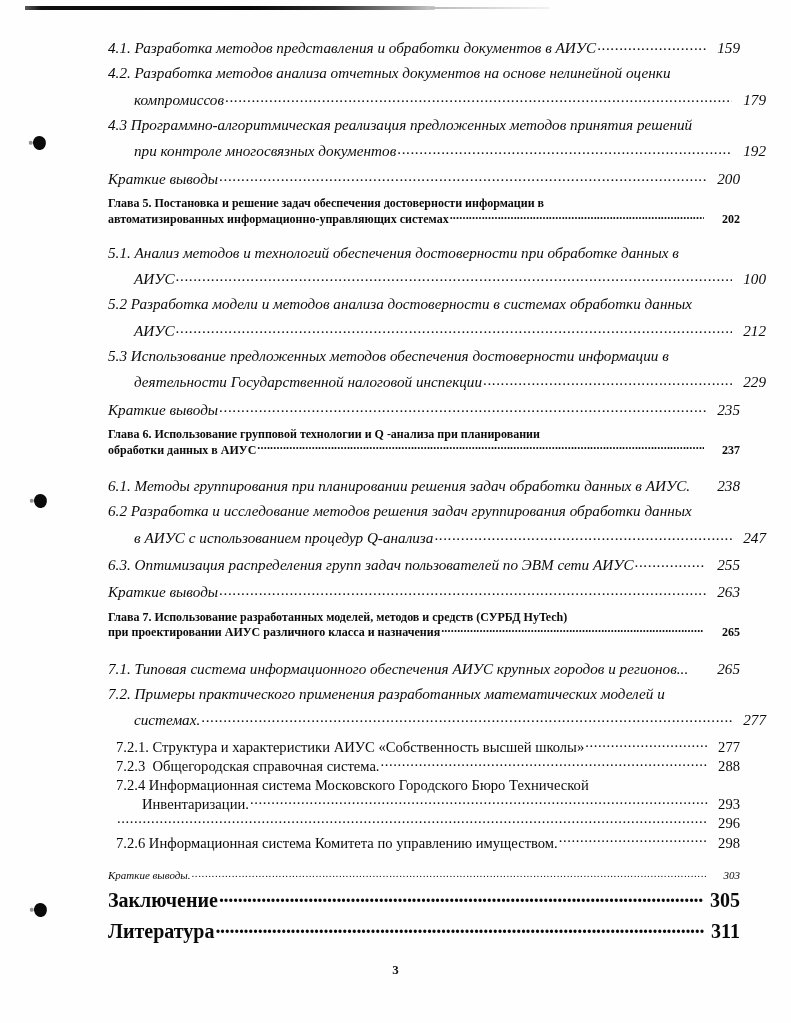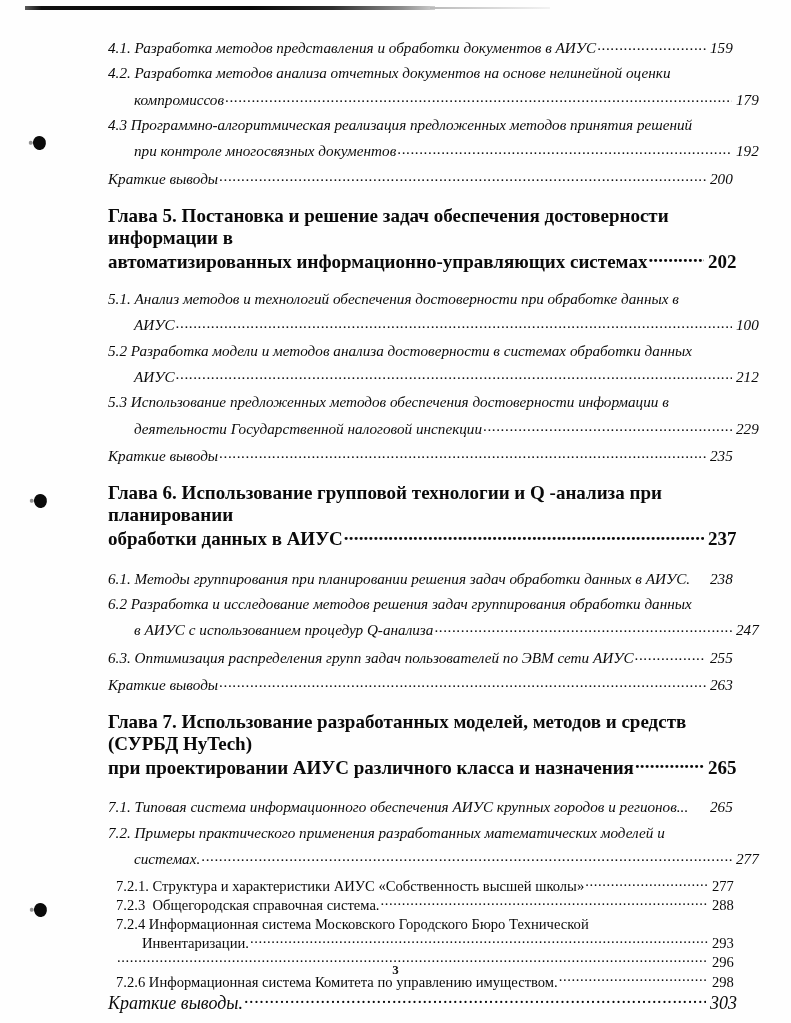--- a/index.html
+++ b/index.html
@@ -84,21 +84,21 @@
   .leader::before {
     content: "..........................................................................................................................................................................................................";
     position: absolute;
     left: 0;
     bottom: 0.04em;
     white-space: nowrap;
     letter-spacing: .6px;
   }
   .pageno {
     flex: 0 0 auto;
-    text-align: left;
+    text-align: right;
     padding-left: 3px;
     font-family: Liberation Serif, serif;
   }
 
   
   .sec {
     font-style: italic;
     font-size: 15.2px;
     line-height: 1.0;
     margin-bottom: 10px;
@@ -106,23 +106,23 @@
   .sec .pageno { font-style: italic; min-width: 30px; }
   .sec .leader::before { font-style: normal; }
   .sec .line2 {
     padding-left: 26px;
     margin-top: 9px;
   }
 
   
   .chap {
     font-weight: bold;
-    font-size: 19px;
+    font-size: 12px;
     line-height: 1.16;
-    margin-top: 19px;
+    margin-top: 11px;
     margin-bottom: 18px;
   }
   .chap .pageno { font-weight: bold; min-width: 32px; }
   .chap .leader::before { font-weight: bold; letter-spacing: .2px; }
 
   
   .sub-block {
     margin-top: 1px;
     margin-left: 8px;
     font-size: 14.6px;
@@ -131,21 +131,22 @@
     line-height: 1.28;
   }
   .sub-row .pageno { min-width: 28px; }
   .sub-row .cont {
     padding-left: 26px;
   }
 
   
   .closing-italic {
     font-style: italic;
-    font-size: 18px;
+    font-size: 11px;
+    margin-top: 16px;
   }
   .closing-italic .pageno { font-style: italic; min-width: 30px; }
   .closing-italic .leader::before { font-style: normal; }
 
   .closing-bold {
     font-weight: bold;
     font-size: 20px;
     margin-top: 6px;
   }
   .closing-bold .pageno { font-weight: bold; min-width: 32px; }

